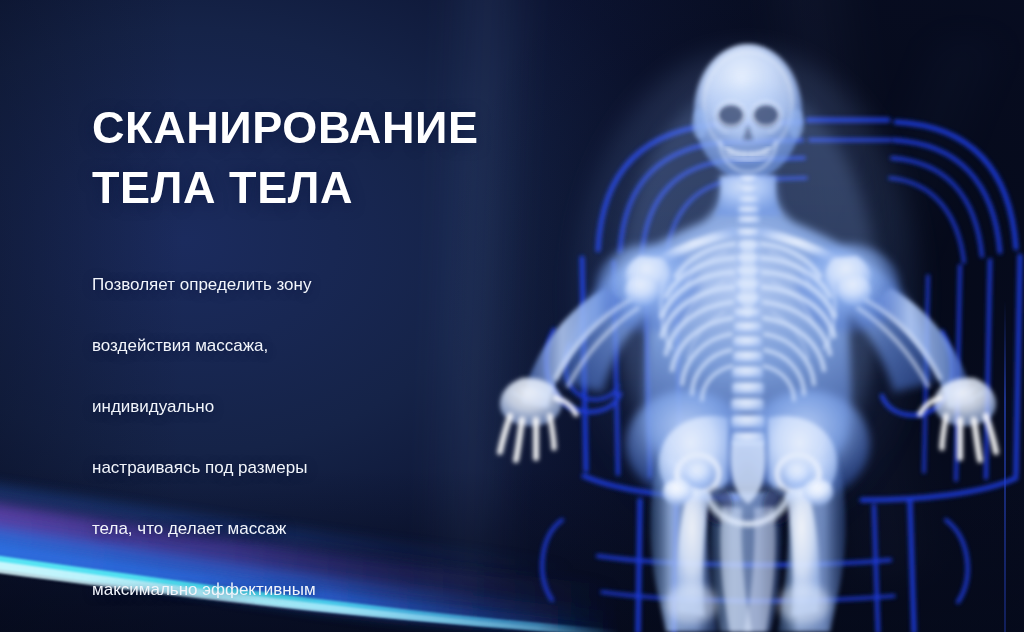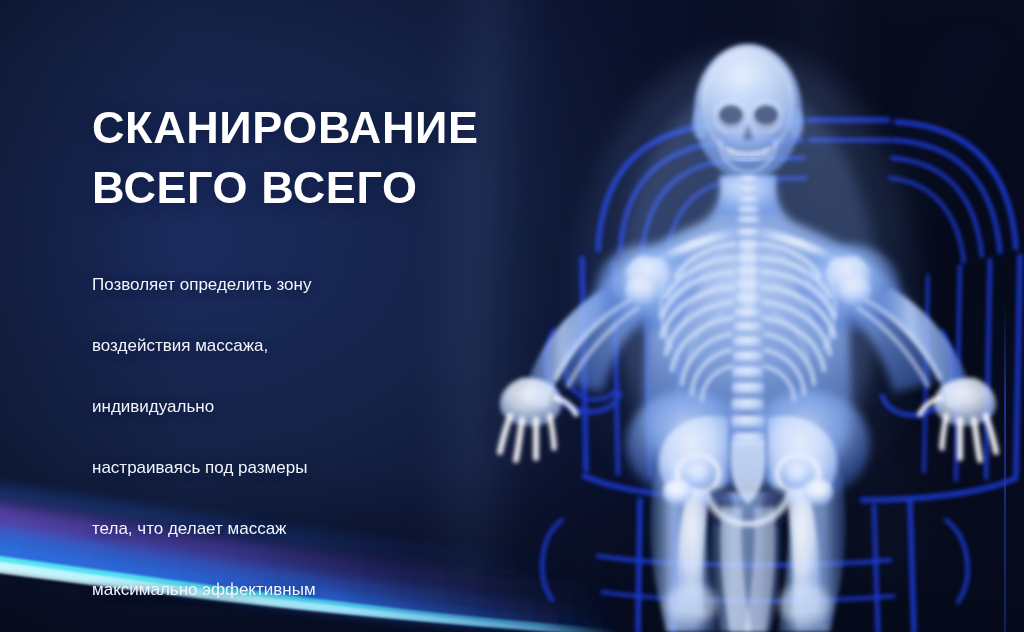--- a/index.html
+++ b/index.html
@@ -467,21 +467,21 @@
       <path d="M-10 78 C180 104 410 140 680 162 L680 169 C400 150 180 118 -10 92 Z" fill="url(#swCyan)" filter="url(#sw-b3)"></path>
 
       <path d="M-10 84 C185 110 415 145 680 165 L680 168 C410 152 185 122 -10 96 Z" fill="url(#swWhite)" filter="url(#sw-b3)"></path>
 
       <path d="M-10 8 C140 28 330 64 640 96 L640 106 C330 76 140 40 -10 20 Z" fill="url(#swBlue)" opacity=".45" filter="url(#sw-b1)"></path>
     </svg>
   </div>
 
   <div class="copy">
     <h1 class="title">СКАНИРОВАНИЕ
-ВСЕГО ВСЕГО</h1>
+ТЕЛА ТЕЛА</h1>
     <p class="body">Позволяет определить зону
 воздействия массажа,
 индивидуально
 настраиваясь под размеры
 тела, что делает массаж
 максимально эффективным
 и безопасным</p>
   </div>
 
 </div>

